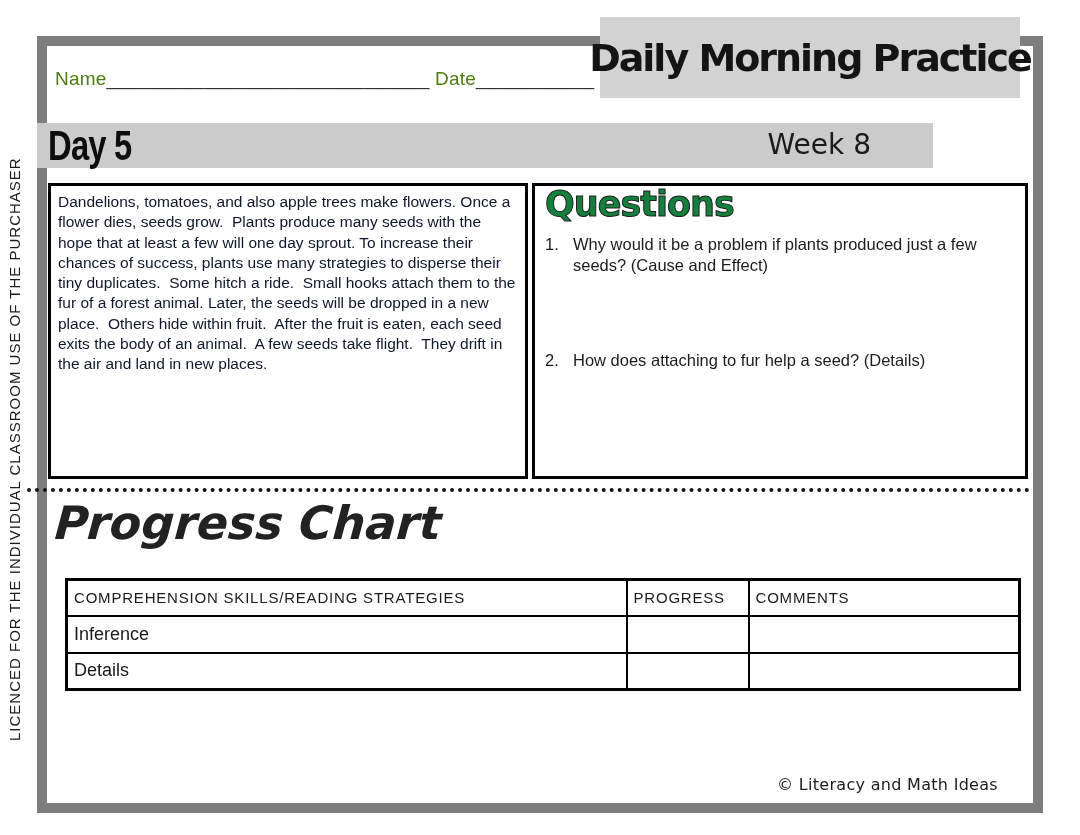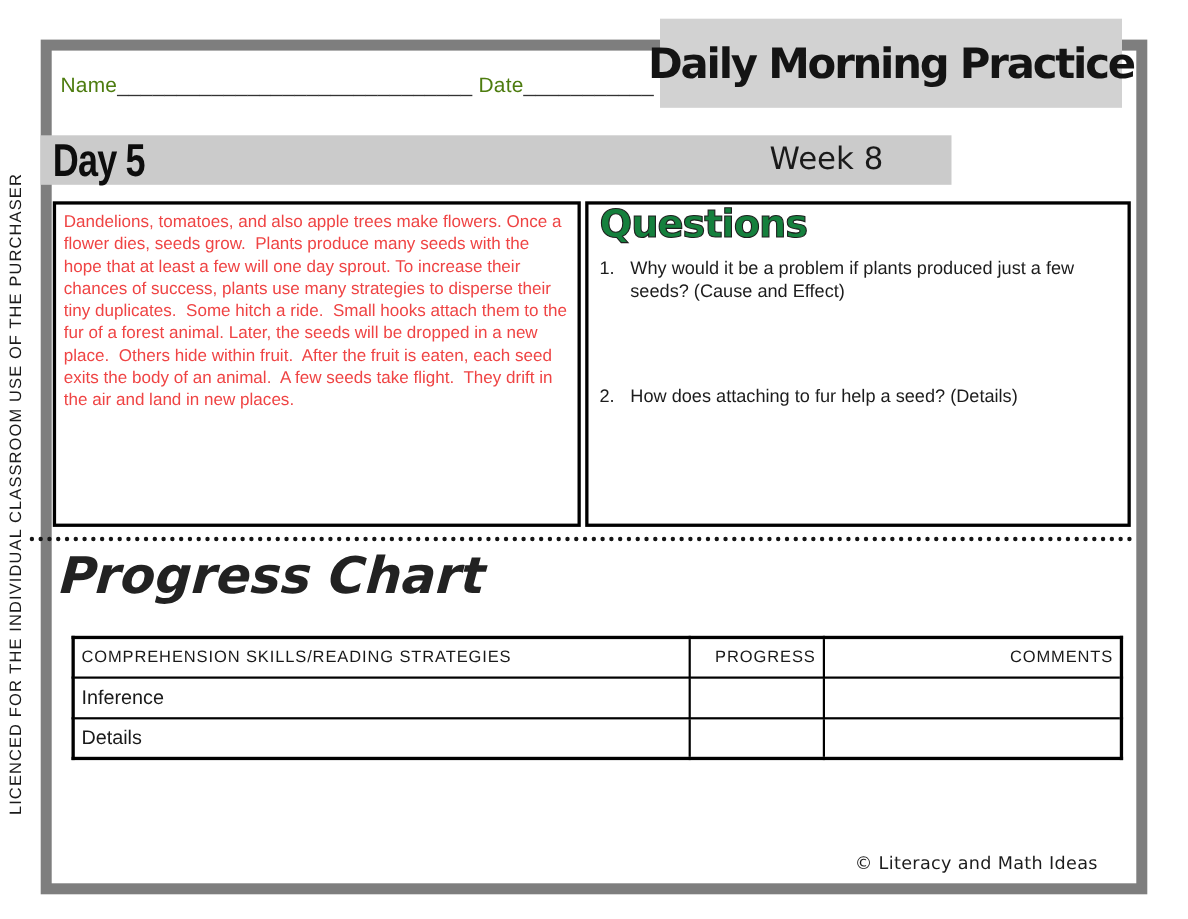--- a/index.html
+++ b/index.html
@@ -25,21 +25,21 @@
   
   .name-date {
     position: absolute; left: 55px; top: 68px; font-size: 19px; color: #222;
     letter-spacing: 0.2px; white-space: nowrap; z-index: 1;
   }
   .name-date .lbl { color: #4d7c0f; }
   .name-date .line { color: #333; }
 
   
   .day-bar {
-    position: absolute; left: 37px; top: 123px; width: 828px; height: 45px;
+    position: absolute; left: 37px; top: 123px; width: 896px; height: 45px;
     background: #cbcbcb; z-index: 1; display: flex; align-items: center;
   }
   .day-label {
     margin-left: 11px; font-size: 42px; font-weight: 900; letter-spacing: -1px;
     transform: scaleX(0.78); transform-origin: left center; color: #0d0d0d; white-space: nowrap;
   }
   .week-label {
     position: absolute; right: 62px; top: 5px;
     font-family: "DejaVu Sans", cursive; font-size: 28px; color: #1a1a1a; white-space: nowrap;
   }
@@ -51,21 +51,21 @@
     font-size: 15px; letter-spacing: 1px; white-space: nowrap; color: #1a1a1a;
     font-family: "Liberation Sans", sans-serif; z-index: 3;
   }
 
   
   .passage-box {
     position: absolute; left: 48px; top: 183px; width: 480px; height: 296px;
     border: 3px solid #000; background: #fff; padding: 6px 7px; z-index: 2;
   }
   .passage-text {
-    font-size: 15.5px; line-height: 20.3px; color: #ef4444; white-space: pre-wrap;
+    font-size: 15.5px; line-height: 20.3px; color: #0f172a; white-space: pre-wrap;
   }
 
   
   .questions-box {
     position: absolute; left: 532px; top: 183px; width: 496px; height: 296px;
     border: 3px solid #000; background: #fff; padding: 2px 10px 4px 10px; z-index: 2;
   }
   .questions-heading {
     font-family: "DejaVu Sans", cursive; font-size: 35px; font-weight: 800;
     letter-spacing: -1px; color: #15803d; -webkit-text-stroke: 1px #1d1d1d; margin-top: -4px;
@@ -95,21 +95,21 @@
   }
   .progress-table col.c-skill { width: 560px; }
   .progress-table col.c-progress { width: 122px; }
   .progress-table col.c-comments { width: 271px; }
   .progress-table th, .progress-table td {
     border: 2px solid #000; padding: 0 6px; height: 37px; vertical-align: middle;
   }
   .progress-table { border: 3px solid #000; }
   .progress-table th {
     font-weight: 400; font-size: 15px; letter-spacing: 0.8px; color: #1a1a1a;
-    font-family: "Liberation Sans", sans-serif; text-align: right; height: 36px;
+    font-family: "Liberation Sans", sans-serif; text-align: left; height: 36px;
   }
   .progress-table th.skill-h { text-align: left; }
   .progress-table td.skill-cell { font-size: 18px; color: #1a1a1a; text-align: left; }
 
   
   .footer-copyright {
     position: absolute; right: 82px; top: 775px; font-size: 16px; color: #1c1c1c;
     font-family: "DejaVu Sans", cursive; letter-spacing: 0.3px; z-index: 3; white-space: nowrap;
   }
 </style>

